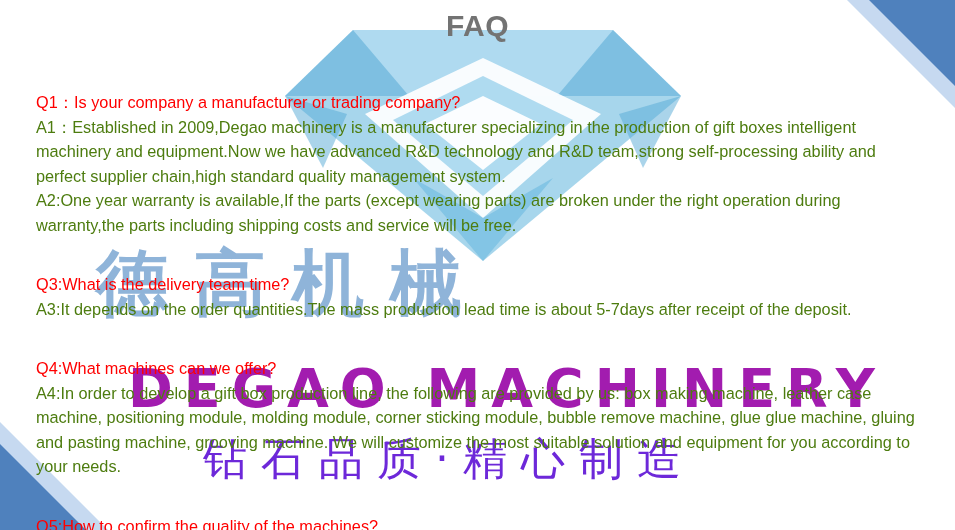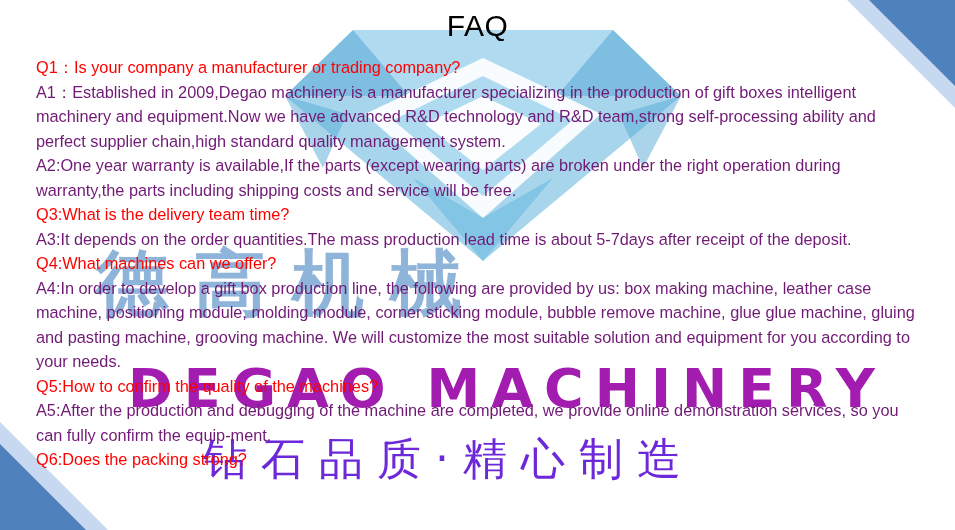--- a/index.html
+++ b/index.html
@@ -107,39 +107,40 @@
     position: relative;
     z-index: 2;
   }
   .title {
     position: absolute;
     left: 0;
     top: 9px;
     width: 955px;
     text-align: center;
     font-size: 30px;
-    font-weight: normal;
-    color: #000000;
+    font-weight: bold;
+    color: #737373;
     letter-spacing: 0.5px;
   }
   .faq-body {
     position: absolute;
     left: 36px;
     top: 55px;
     width: 884px;
   }
   .faq-line {
     font-size: 16.3px;
     line-height: 24.5px;
-    color: #701a75;
+    color: #4d7c0f;
     text-align: left;
     white-space: pre-wrap;
   }
   .faq-line.q {
     color: #ff0000;
+    margin-top: 35px;
   }
 </style>
 </head>
 <body>
 
 <div class="slide">
 
   <div class="corner-tr-light"></div>
   <div class="corner-tr-dark"></div>
   <div class="corner-bl-light"></div>

